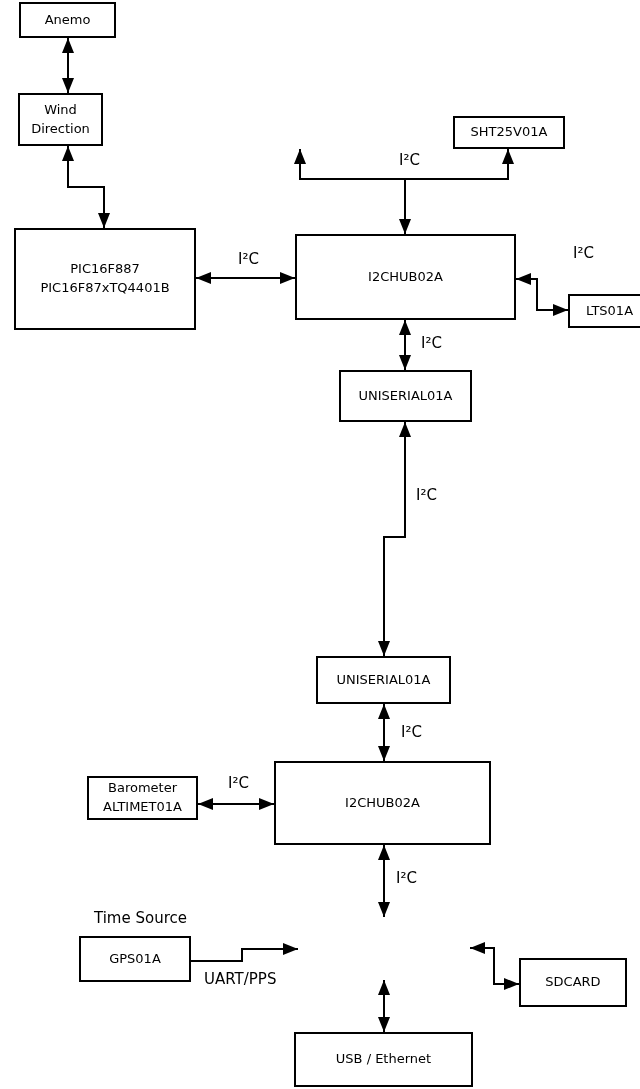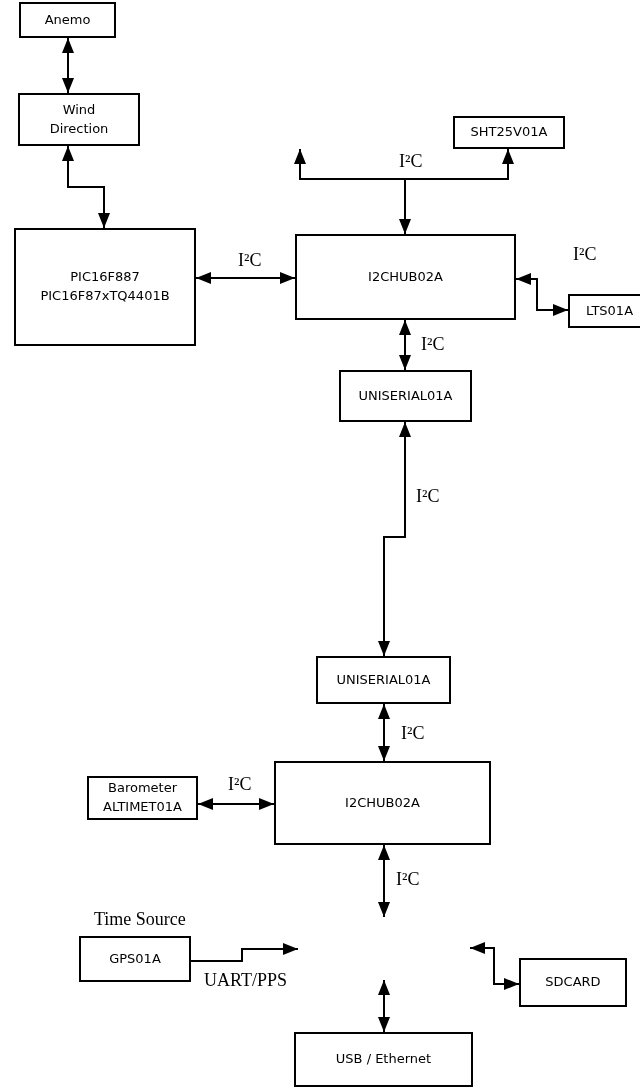--- a/index.html
+++ b/index.html
@@ -23,24 +23,23 @@
     flex-direction:column;
     align-items:center;
     justify-content:center;
     font-size:13px;
     line-height:1.45;
     text-align:center;
     white-space:nowrap;
   }
   .lbl {
     position:absolute;
-    font-size:18px;
+    font-size:15px;
     line-height:1.2;
     white-space:nowrap;
-    font-family:Liberation Serif, serif;
   }
 </style>
 </head>
 <body>
 
 <div id="canvas">
 
   <svg class="connectors" width="640" height="1089" viewBox="0 0 640 1089">
     <defs>
       <marker id="arrow" viewBox="0 0 15 12" markerUnits="userSpaceOnUse" markerWidth="15" markerHeight="12" refX="15" refY="6" orient="auto-start-reverse">
@@ -60,26 +59,26 @@
     <path class="c" d="M372,845 L372,917" marker-start="url(#arrow)" marker-end="url(#arrow)"></path>
     <path class="c" d="M173,961 L230,961 L230,949 L286,949" marker-end="url(#arrow)"></path>
     <path class="c" d="M458,948 L482,948 L482,984 L507,984" marker-start="url(#arrow)" marker-end="url(#arrow)"></path>
     <path class="c" d="M372,980 L372,1032" marker-start="url(#arrow)" marker-end="url(#arrow)"></path>
   </svg>
 
   <div class="node" style="left:7px;top:2px;width:97px;height:36px">
     <span>Anemo</span>
   </div>
 
-  <div class="node" style="left:6px;top:93px;width:122px;height:53px">
+  <div class="node" style="left:6px;top:93px;width:85px;height:53px">
     <span>Wind</span>
     <span>Direction</span>
   </div>
 
-  <div class="node" style="left:2px;top:228px;width:182px;height:118px">
+  <div class="node" style="left:2px;top:228px;width:182px;height:102px">
     <span>PIC16F887</span>
     <span>PIC16F87xTQ4401B</span>
   </div>
 
 
   <div class="node" style="left:441px;top:116px;width:112px;height:33px">
     <span>SHT25V01A</span>
   </div>
 
   <div class="node" style="left:283px;top:234px;width:221px;height:86px">

